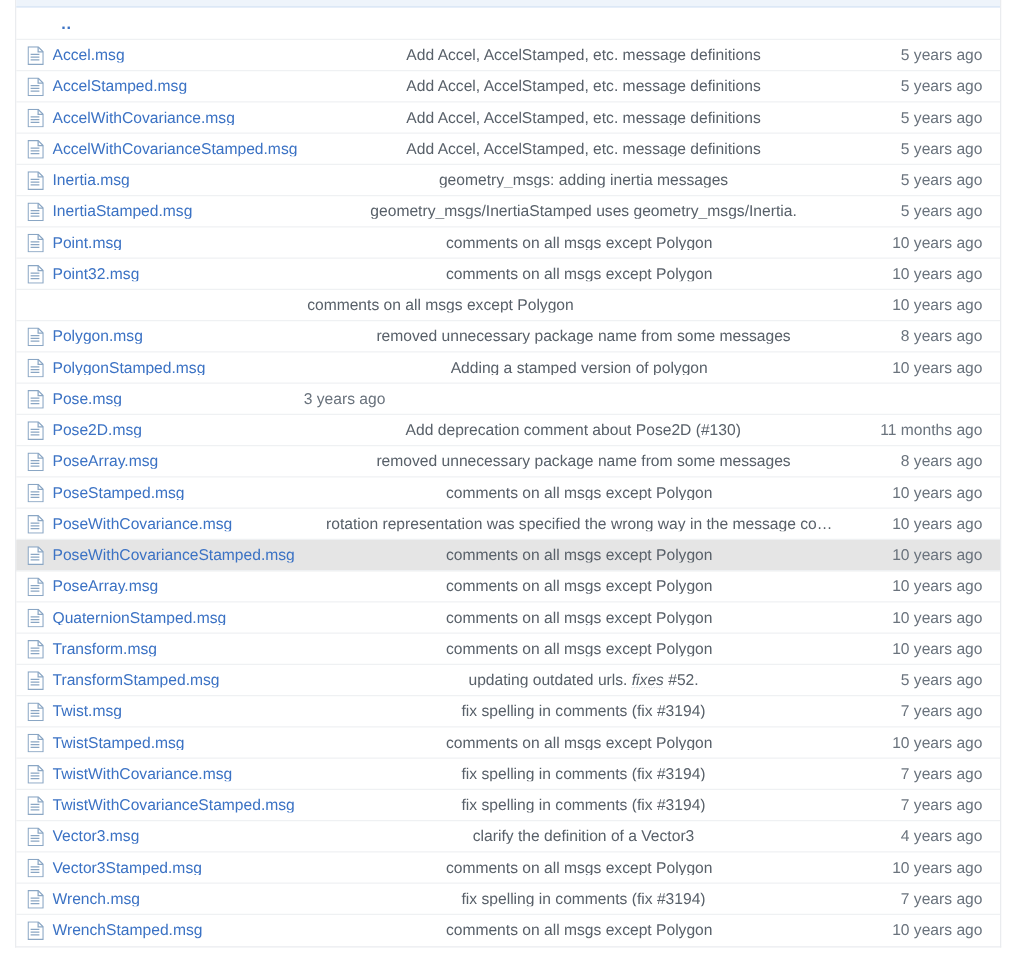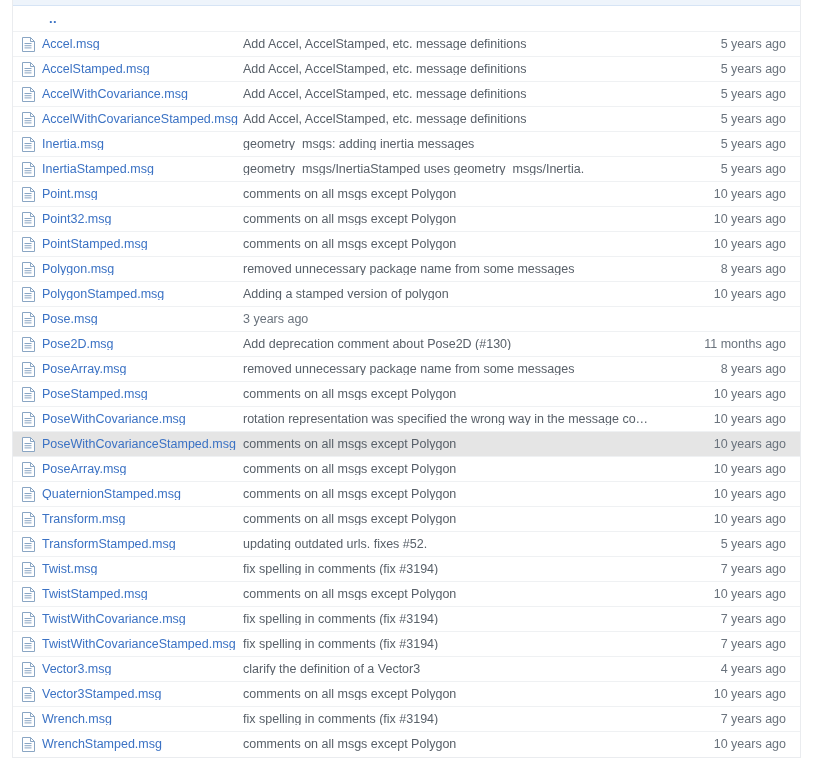--- a/index.html
+++ b/index.html
@@ -65,20 +65,21 @@
     overflow: hidden;
     white-space: nowrap;
   }
   .cell-msg {
     flex: 1 1 auto;
     color: #586069;
     overflow: hidden;
     white-space: nowrap;
     text-overflow: ellipsis;
     padding-right: 30px;
+    text-align: center;
   }
   .cell-age {
     flex: 0 0 auto;
     color: #6a737d;
     text-align: right;
     padding-right: 14px;
     white-space: nowrap;
   }
   .file-icon {
     flex: 0 0 auto;
@@ -103,20 +104,21 @@
     font-weight: 600;
     letter-spacing: 0.5px;
     padding-left: 28px;
     font-size: 13px;
   }
   .spellcheck {
     text-decoration: underline;
     text-decoration-style: dotted;
     text-decoration-color: #9aa4ad;
     text-underline-offset: 2px;
+    font-style: italic;
   }
 </style>
 </head>
 <body>
 
 <div id="page">
   <div class="file-table">
     <div class="table-header-band"></div>
     <div class="row parent-row">
       <a class="parent-link" href="#">..</a>
@@ -244,32 +246,20 @@
                 <rect x="2.5" y="8.2" width="7" height="1" fill="#8aa6c4"></rect>
                 <rect x="2.5" y="10.4" width="7" height="1" fill="#8aa6c4"></rect>
               </svg>
             </span>
             <a class="file-link" href="#">Point32.msg</a>
           </div>
           <div class="cell-msg">comments on all msgs except Polygon</div>
           <div class="cell-age">10 years ago</div>
         </div>
         <div class="row">
-          <div class="cell-name">
-            <span class="file-icon">
-              <svg width="13" height="15" viewBox="0 0 13 15" xmlns="http://www.w3.org/2000/svg">
-                <path d="M0.5 0.5 H8.5 L12.5 4.5 V14.5 H0.5 Z" fill="#ffffff" stroke="#8aa6c4" stroke-width="1"></path>
-                <path d="M8.5 0.5 V4.5 H12.5" fill="none" stroke="#8aa6c4" stroke-width="1"></path>
-                <rect x="2.5" y="6" width="7" height="1" fill="#8aa6c4"></rect>
-                <rect x="2.5" y="8.2" width="7" height="1" fill="#8aa6c4"></rect>
-                <rect x="2.5" y="10.4" width="7" height="1" fill="#8aa6c4"></rect>
-              </svg>
-            </span>
-            <a class="file-link" href="#">PointStamped.msg</a>
-          </div>
           <div class="cell-msg">comments on all msgs except Polygon</div>
           <div class="cell-age">10 years ago</div>
         </div>
         <div class="row">
           <div class="cell-name">
             <span class="file-icon">
               <svg width="13" height="15" viewBox="0 0 13 15" xmlns="http://www.w3.org/2000/svg">
                 <path d="M0.5 0.5 H8.5 L12.5 4.5 V14.5 H0.5 Z" fill="#ffffff" stroke="#8aa6c4" stroke-width="1"></path>
                 <path d="M8.5 0.5 V4.5 H12.5" fill="none" stroke="#8aa6c4" stroke-width="1"></path>
                 <rect x="2.5" y="6" width="7" height="1" fill="#8aa6c4"></rect>

